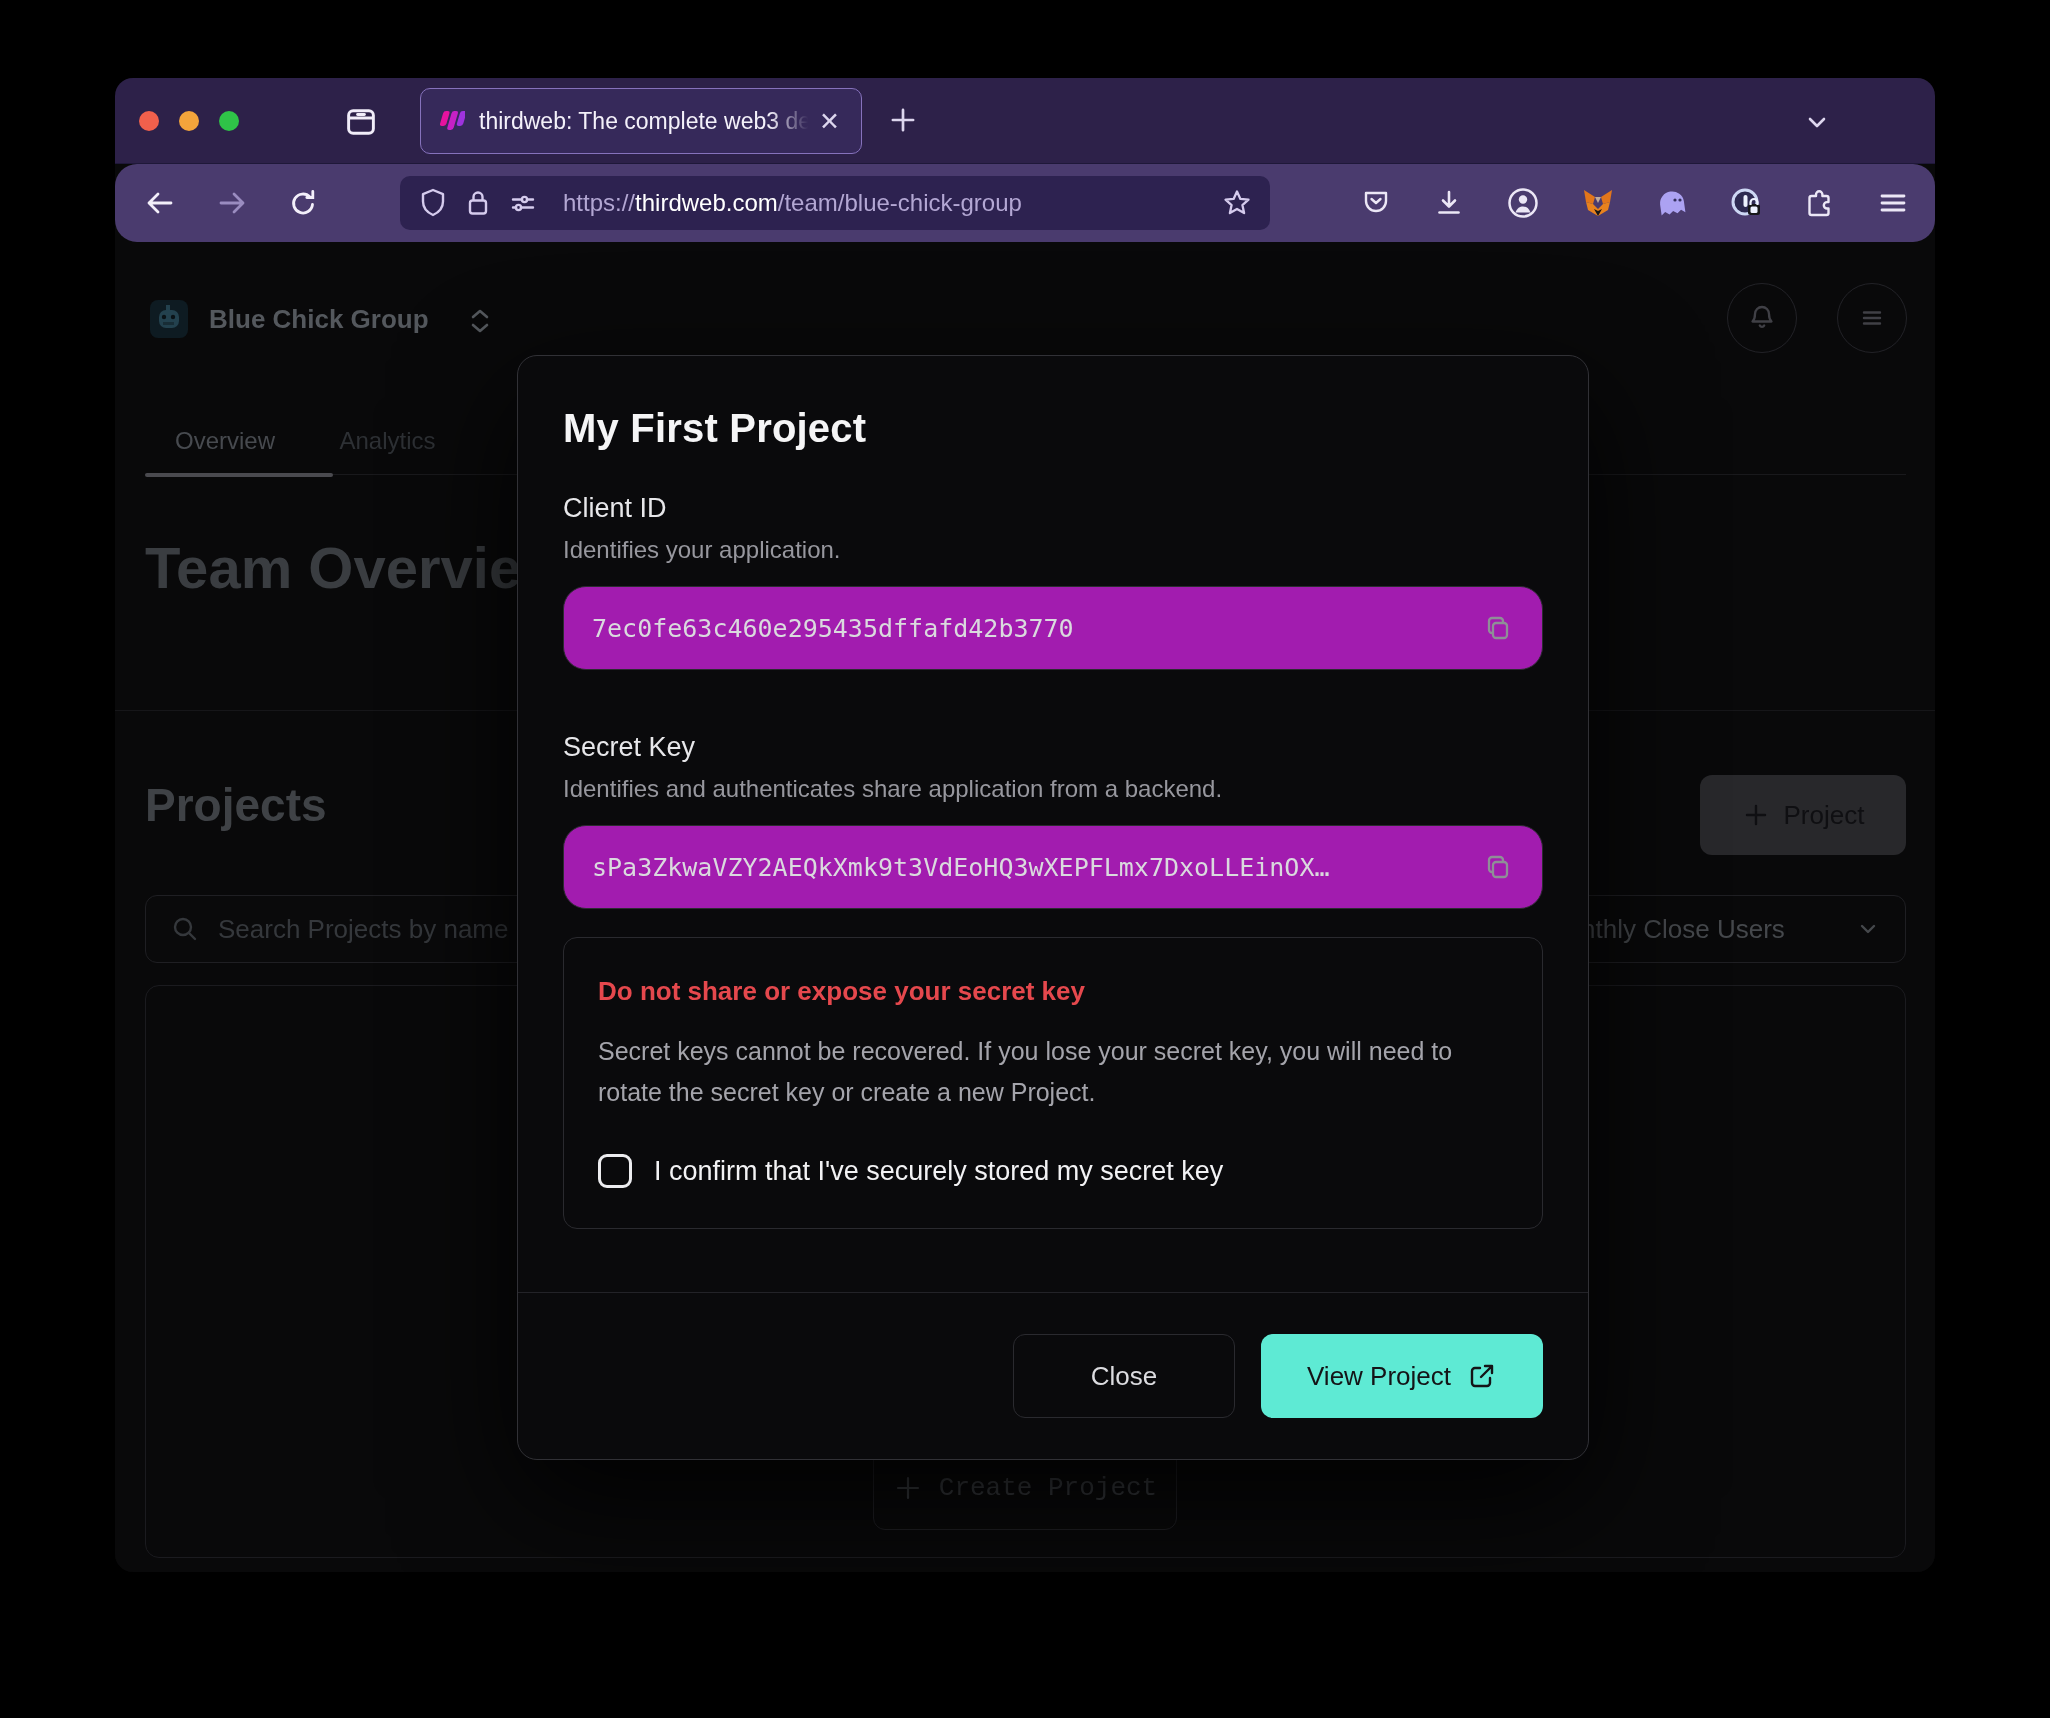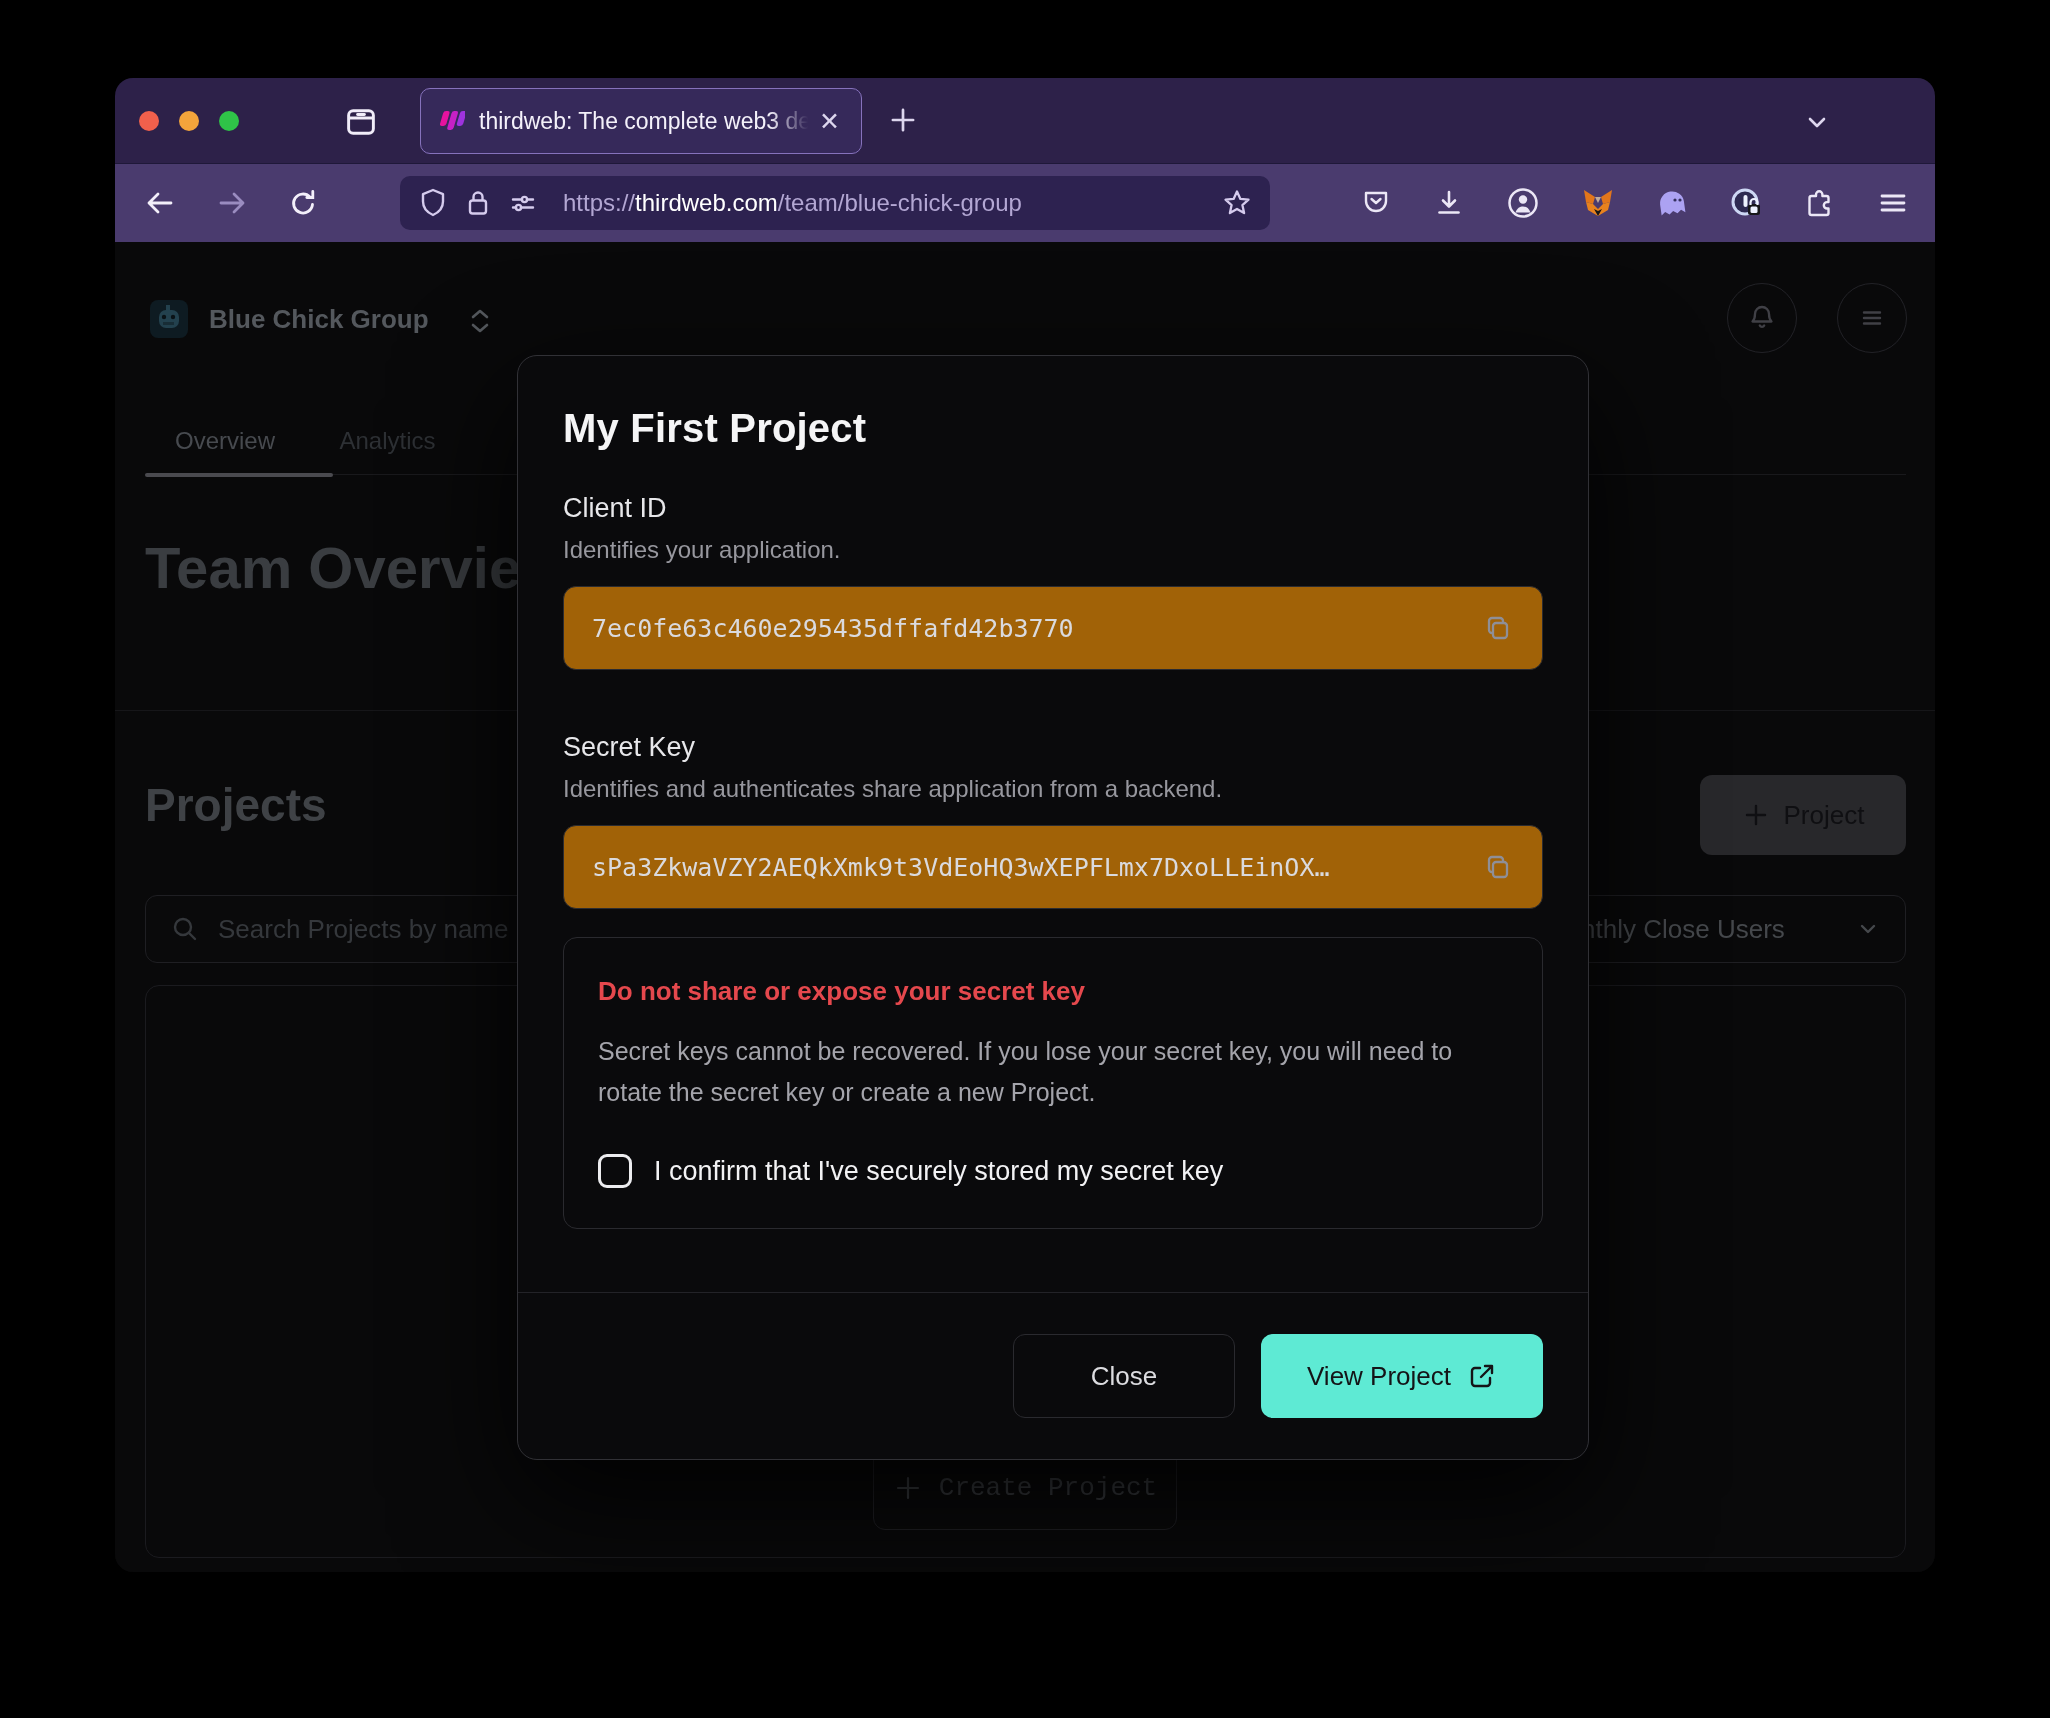--- a/index.html
+++ b/index.html
@@ -21,21 +21,21 @@
          border:1.5px solid #8672bc; border-radius:10px; display:flex; align-items:center; padding:0 14px; }
   .tab-title { margin-left:14px; width:336px; color:#f4f1fa; font-size:23px; white-space:nowrap;
                overflow:hidden; position:relative; }
   .tab-title .fade { position:absolute; right:0; top:0; bottom:0; width:46px;
                background:linear-gradient(90deg, rgba(54,41,90,0), #36295a 85%); }
   .tab-close { margin-left:4px; color:#ddd6ee; font-size:25px; line-height:1; cursor:default; }
   .newtab { position:absolute; left:770px; top:24px; color:#ddd6ee; }
   .alltabs { position:absolute; left:1688px; top:30px; color:#ddd6ee; }
 
   
-  .toolbar { position:relative; height:78px; background:#4a3b6e; }
+  .toolbar { position:relative; height:78px; background:#4a3b6e;border-radius:22px; }
   .navbtn { position:absolute; top:23px; color:#f3effa; }
   .nb-back{ left:28px; } .nb-fwd{ left:100px; color:#9a8cc0; } .nb-reload{ left:172px; }
   .urlbar { position:absolute; left:285px; top:12px; width:870px; height:54px; background:#2d2250;
             border-radius:10px; display:flex; align-items:center; padding:0 18px; }
   .urlbar .uicon { color:#d5cbed; display:flex; margin-right:17px; }
   .urltext { font-size:24px; margin-left:8px; white-space:nowrap; flex:1; overflow:hidden; }
   .u-dim { color:#b3a7d3; } .u-domain { color:#ffffff; }
   .star { color:#d5cbed; display:flex; margin-left:12px; }
   .ticons { position:absolute; right:26px; top:0; height:78px; display:flex; align-items:center; gap:41px; }
   .ticon { color:#ece7f6; display:flex; }
@@ -74,21 +74,21 @@
                 justify-content:center; gap:16px; background:#0a0a0b; font-family:Liberation Mono, monospace; }
 
   
   .modal { position:absolute; left:517px; top:355px; width:1072px; height:1105px; background:#0a0a0c;
            border:1px solid #313136; border-radius:20px; box-shadow:0 40px 120px rgba(0,0,0,.9); z-index:10; }
   .m-body { padding:50px 45px 0; }
   .m-title { font-size:40px; font-weight:700; color:#f5f5f6; letter-spacing:.2px; }
   .m-label { margin-top:42px; font-size:27px; font-weight:500; color:#e7e7ea; }
   .m-label.secret { margin-top:62px; }
   .m-desc { margin-top:12px; font-size:24px; color:#97979e; }
-  .m-input { margin-top:22px; height:84px; background:#a16207; border:1px solid #2b2b30; border-radius:13px;
+  .m-input { margin-top:22px; height:84px; background:#a21caf; border:1px solid #2b2b30; border-radius:23px;
              display:flex; align-items:center; padding:0 28px; }
   .m-input code { font-family:"DejaVu Sans Mono", monospace; font-size:25px; color:#dadade;
              white-space:nowrap; overflow:hidden; flex:1; }
   .copy-btn { color:#8f8f97; display:flex; margin-left:20px; background:none; border:none; }
   .warn { margin-top:28px; border:1px solid #2a2a2f; border-radius:14px; padding:38px 34px 40px; }
   .warn-title { font-size:26px; font-weight:600; color:#e5484d; }
   .warn-body { margin-top:24px; font-size:25px; line-height:1.62; color:#a4a4ab; max-width:900px; }
   .confirm { margin-top:42px; display:flex; align-items:center; gap:22px; }
   .checkbox { width:34px; height:34px; border:3px solid #ececef; border-radius:9px; background:transparent; flex:none; }
   .confirm-label { font-size:27px; color:#f2f2f4; }

